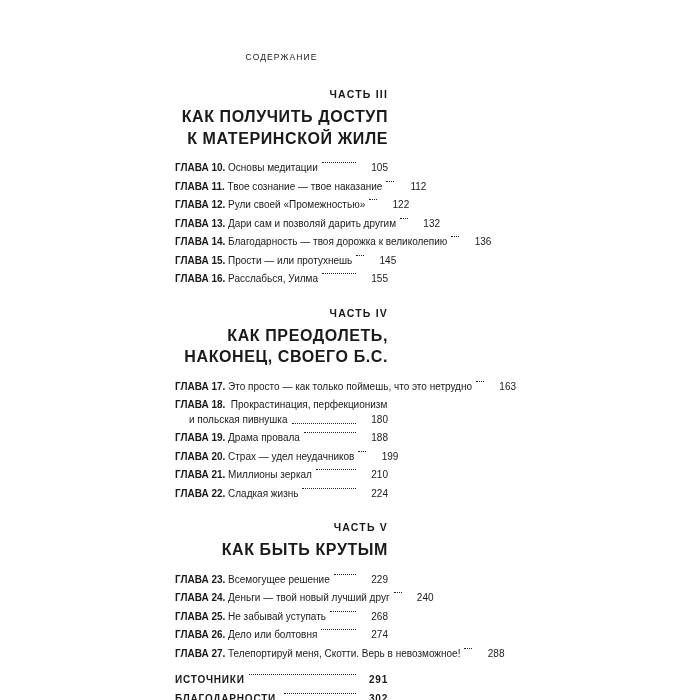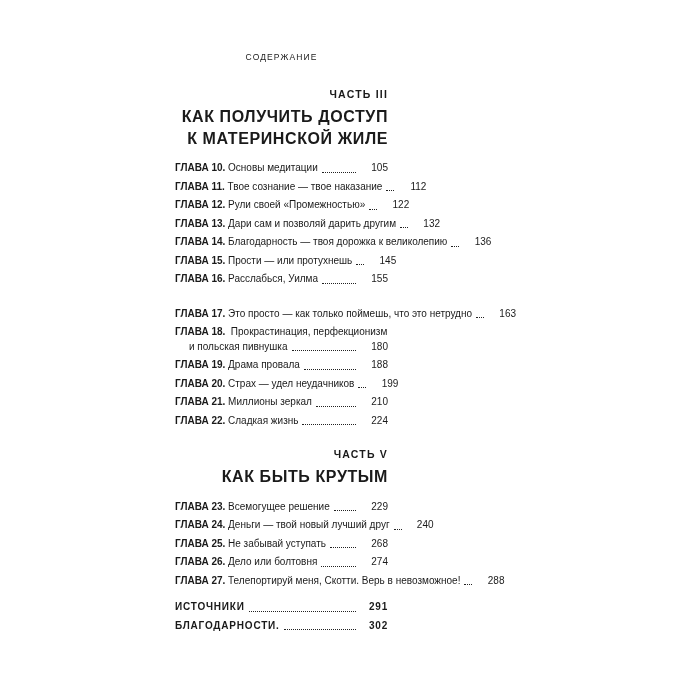--- a/index.html
+++ b/index.html
@@ -49,21 +49,20 @@
     margin: 0;
     line-height: 1.35;
   }
   .toc-list {
     margin: 0;
     padding: 0;
     list-style: none;
   }
   .toc-item {
     display: flex;
-    align-items: flex-end;
     font-size: 10px;
     line-height: 1.45;
     margin: 0 0 4px 0;
     color: #1a1a1a;
   }
   .toc-item .chap {
     white-space: pre;
     font-weight: bold;
   }
   .toc-item .ttl {
@@ -159,20 +158,24 @@
     <li class="toc-item">
       <span class="chap">ГЛАВА 16. </span>
       <span class="ttl">Расслабься, Уилма</span>
       <span class="leader"></span>
       <span class="pg">155</span>
     </li>
   </ul>
 
   <div class="gap-before-part"></div>
 
+  <div class="part-block">
+    <div class="part-label">ЧАСТЬ IV</div>
+    <div class="part-title">КАК ПРЕОДОЛЕТЬ, НАКОНЕЦ, СВОЕГО Б.С.</div>
+  </div>
   <ul class="toc-list">
     <li class="toc-item">
       <span class="chap">ГЛАВА 17. </span>
       <span class="ttl">Это просто — как только поймешь, что это нетрудно</span>
       <span class="leader"></span>
       <span class="pg">163</span>
     </li>
     <li class="toc-item two-line">
       <span class="line1">
         <span class="chap">ГЛАВА 18. </span>

